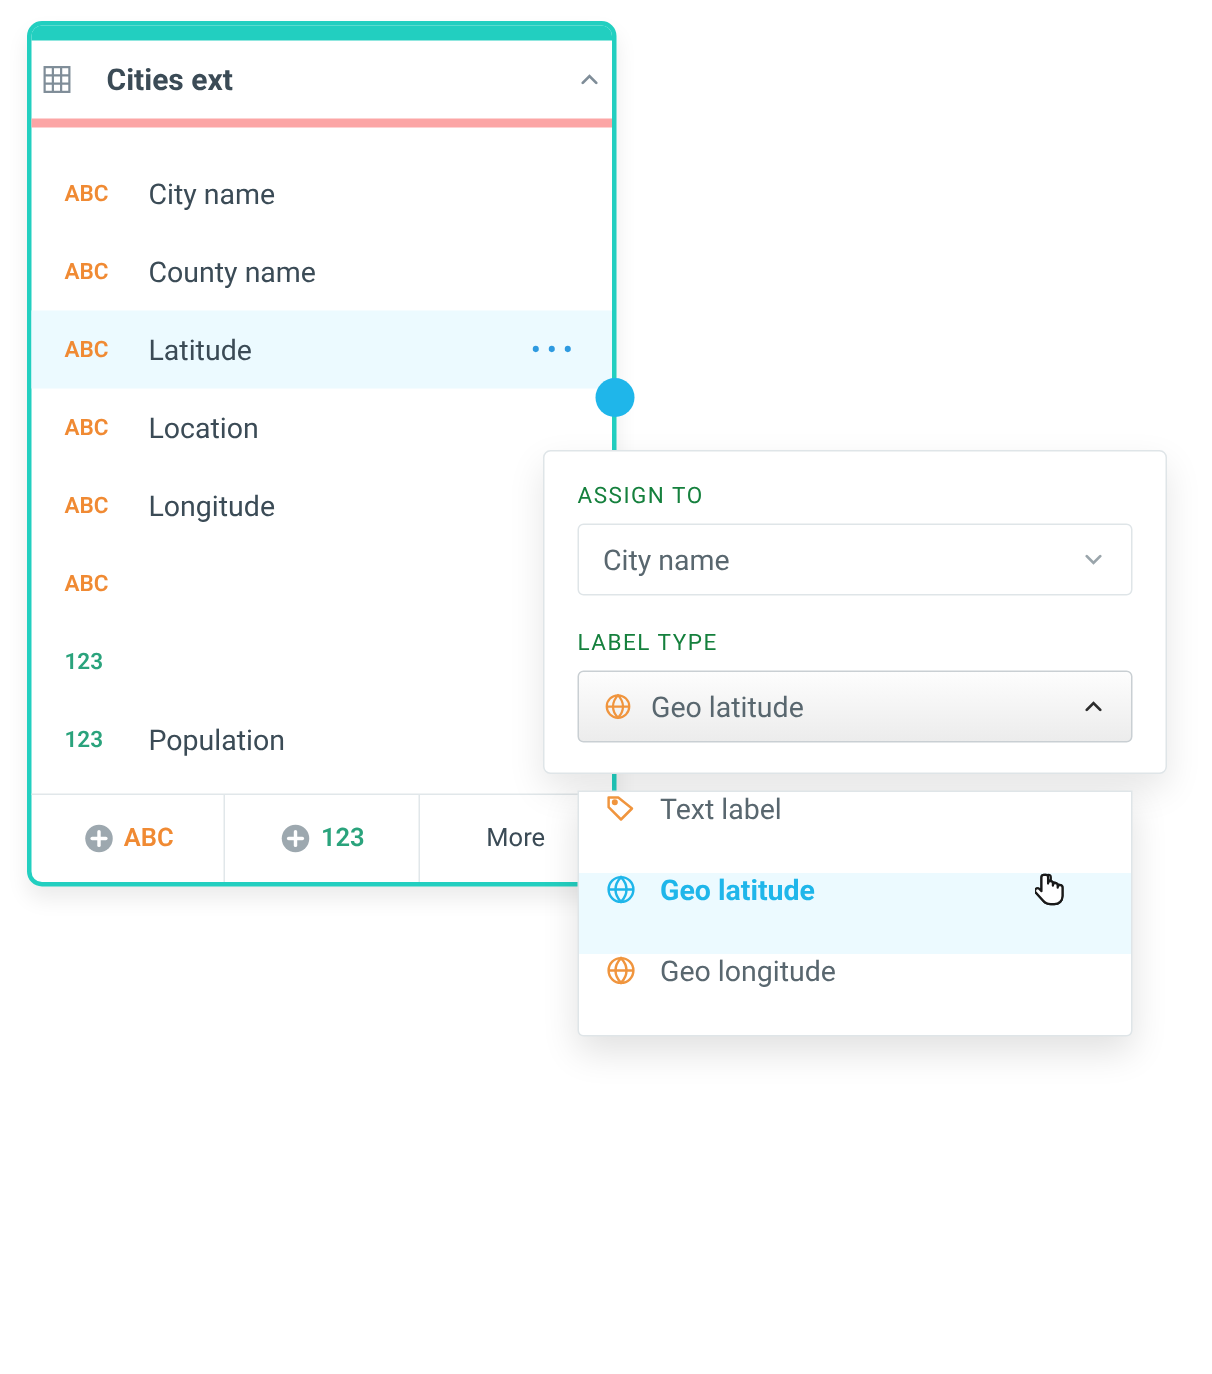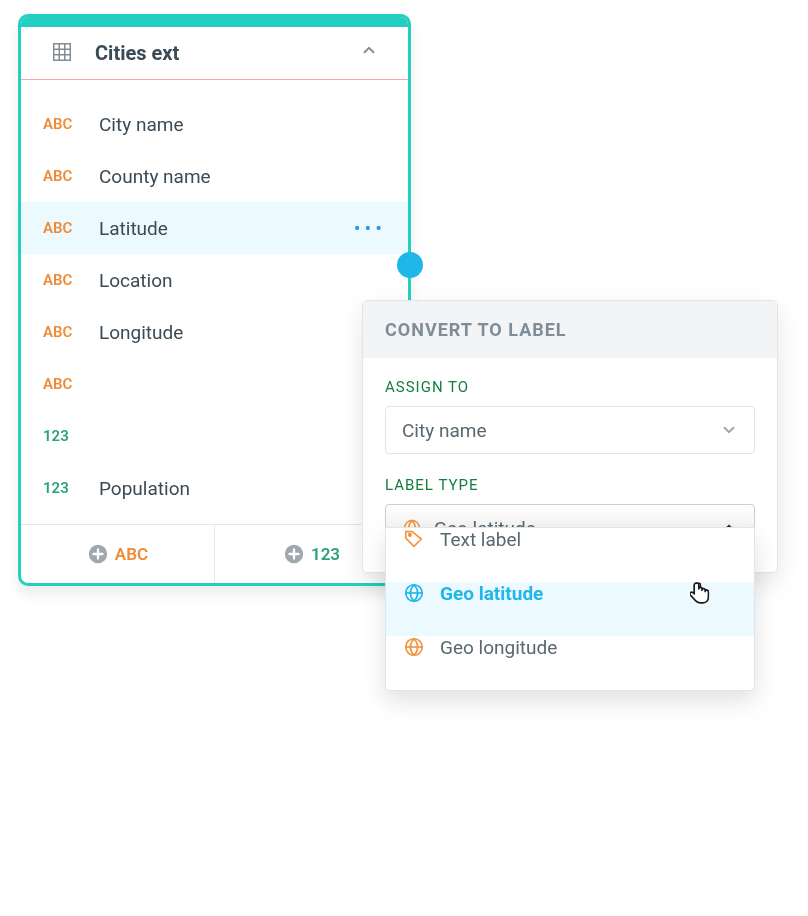--- a/index.html
+++ b/index.html
@@ -2,21 +2,21 @@
 <html><head>
   <meta charset="utf-8">
   <style>
     * { box-sizing: border-box; margin: 0; padding: 0; }
     body { font-family: -apple-system, BlinkMacSystemFont, "Segoe UI", Roboto, Helvetica, Arial, sans-serif; background: #fff; color: #3b4b56; width: 808px; height: 916px; position: relative; }
 
     .panel { position: absolute; left: 18px; top: 14px; width: 393px; border: 3px solid #22cfc0; border-radius: 10px; background: #fff; box-shadow: 0 8px 14px rgba(0,0,0,0.08); overflow: visible; }
 
     .panel-top-bar { height: 10px; background: #22cfc0; border-top-left-radius: 7px; border-top-right-radius: 7px; }
 
-    .panel-header { display: flex; padding: 14px 30px; border-bottom: 1px solid #fca5a5; }
+    .panel-header { display: flex; align-items: center; padding: 14px 6px; border-bottom: 6px solid #fca5a5; }
     .grid-icon { width: 22px; height: 22px; color: #7f8d98; display: flex; align-items: center; justify-content: center; }
     .panel-title { font-size: 20px; font-weight: 700; color: #3b4b56; margin-left: 22px; flex: 1; }
     .chevron-up { color: #7f8d98; }
 
     .field-list { padding-top: 18px; }
     .field-row { display: flex; align-items: center; height: 52px; padding: 0 22px; cursor: pointer; }
     .field-row.highlight { background: #ecfaff; }
     .type-badge { width: 38px; font-size: 15px; font-weight: 600; display: flex; align-items: center; }
     .type-abc { color: #f08a33; }
     .type-123 { color: #2aa37c; }
@@ -123,27 +123,29 @@
     <div class="footer-cell">
       <span class="plus-circ">
         <svg width="22" height="22" viewBox="0 0 24 24">
             <circle cx="12" cy="12" r="10" fill="#9da8af"></circle>
             <line x1="7" y1="12" x2="17" y2="12" stroke="#fff" stroke-width="2.5" stroke-linecap="round"></line>
             <line x1="12" y1="7" x2="12" y2="17" stroke="#fff" stroke-width="2.5" stroke-linecap="round"></line>
           </svg>
       </span>
       <span class="ft-123">123</span>
     </div>
+    <div class="footer-cell">
+      <span class="ft-more">More</span>
+    </div>
   </div>
 </div>
 
 <div class="connector-dot"></div>
 
 <div class="popup">
-  <div class="popup-header">CONVERT TO LABEL</div>
   <div class="popup-body">
     <div class="section-lab">ASSIGN TO</div>
     <div class="sel">
       <span>City name</span>
       <svg width="18" height="18" viewBox="0 0 24 24" fill="none" stroke="#9aa5ab" stroke-width="2.5" stroke-linecap="round">
           <polyline points="6 9 12 15 18 9"></polyline>
         </svg>
     </div>
     <div class="section-lab">LABEL TYPE</div>
     <div class="sel-open">

